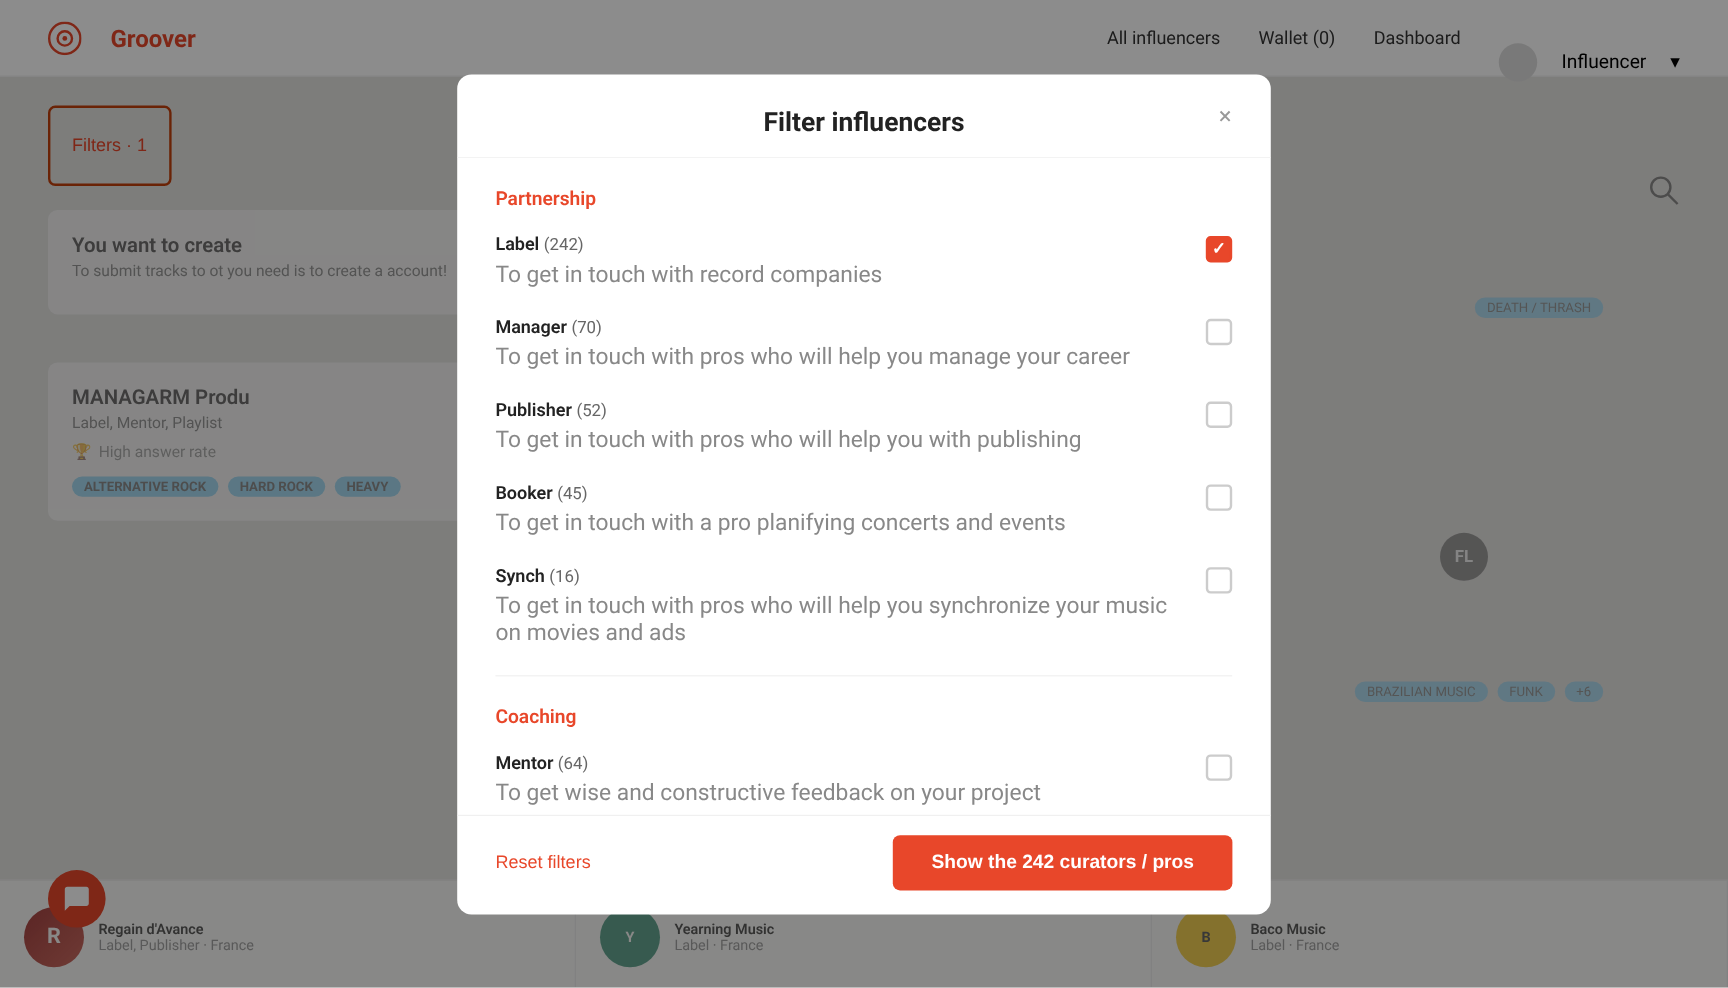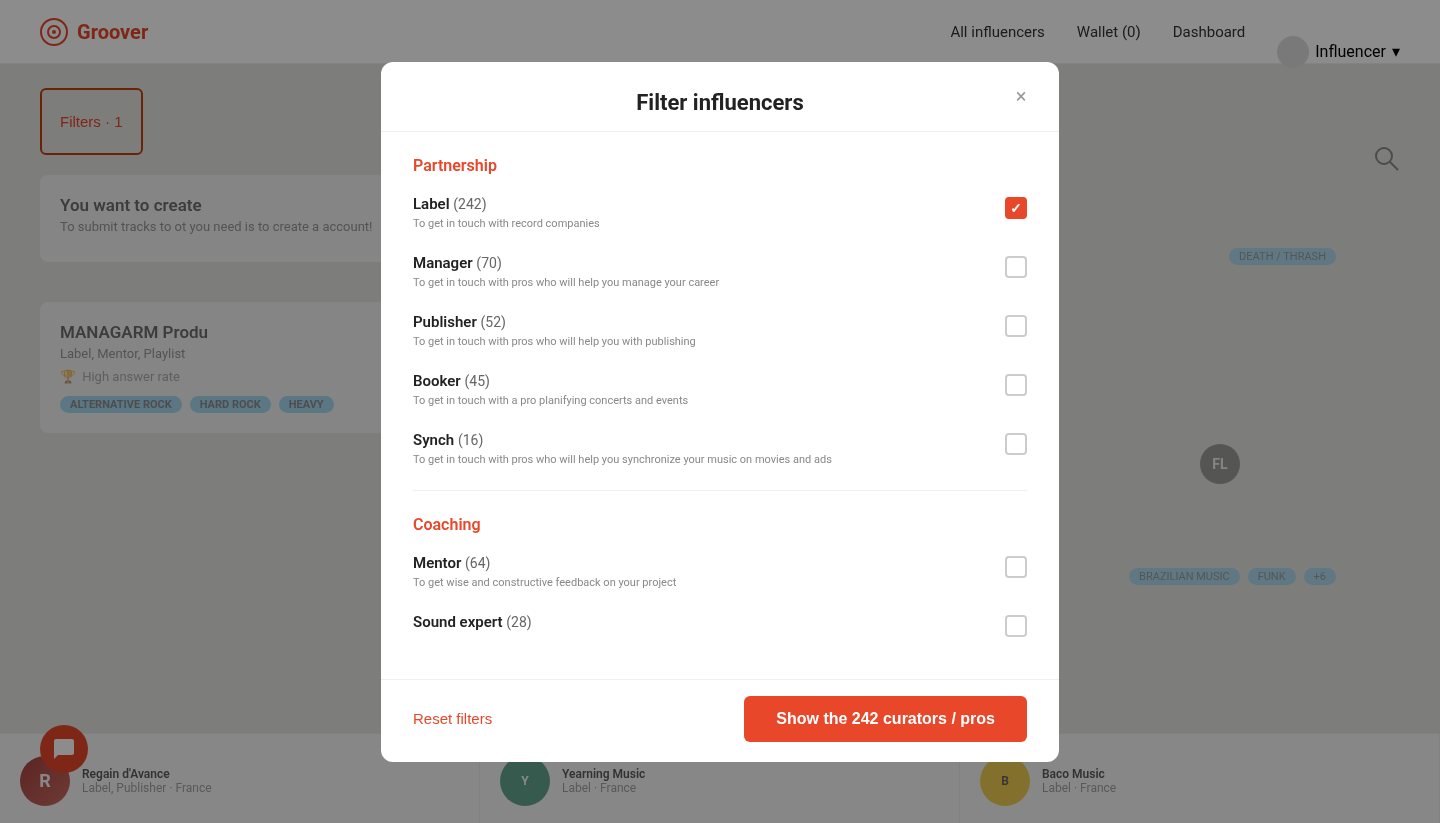--- a/index.html
+++ b/index.html
@@ -28,21 +28,21 @@
       background: white;
       display: flex;
       align-items: center;
       padding: 0 40px;
       z-index: 1;
       border-bottom: 1px solid #eee;
     }
     .nav-logo {
       display: flex;
       align-items: center;
-      gap: 9px;
+      gap: 24px;
       color: #e8472a;
       font-weight: 700;
       font-size: 20px;
     }
     .nav-logo-icon {
       width: 28px;
       height: 28px;
     }
     .nav-links {
       margin-left: auto;
@@ -51,21 +51,21 @@
       gap: 32px;
     }
     .nav-link {
       color: #333;
       font-size: 15px;
       cursor: pointer;
     }
     .nav-influencer {
       display: flex;
       align-items: center;
-      gap: 6px;
+      gap: 20px;
       margin-top: 40px;
     }
     .nav-avatar {
       width: 32px;
       height: 32px;
       border-radius: 50%;
       background: #ddd;
     }
 
     
@@ -240,21 +240,21 @@
       font-weight: 600;
       color: #222;
       margin-bottom: 4px;
     }
     .filter-item-name .count {
       font-weight: 400;
       color: #666;
       font-size: 14px;
     }
     .filter-item-desc {
-      font-size: 11px;
+      font-size: 19px;
       color: #888;
     }
     .filter-checkbox {
       width: 22px;
       height: 22px;
       border: 2px solid #ccc;
       border-radius: 4px;
       flex-shrink: 0;
       margin-left: 16px;
       margin-top: 2px;

